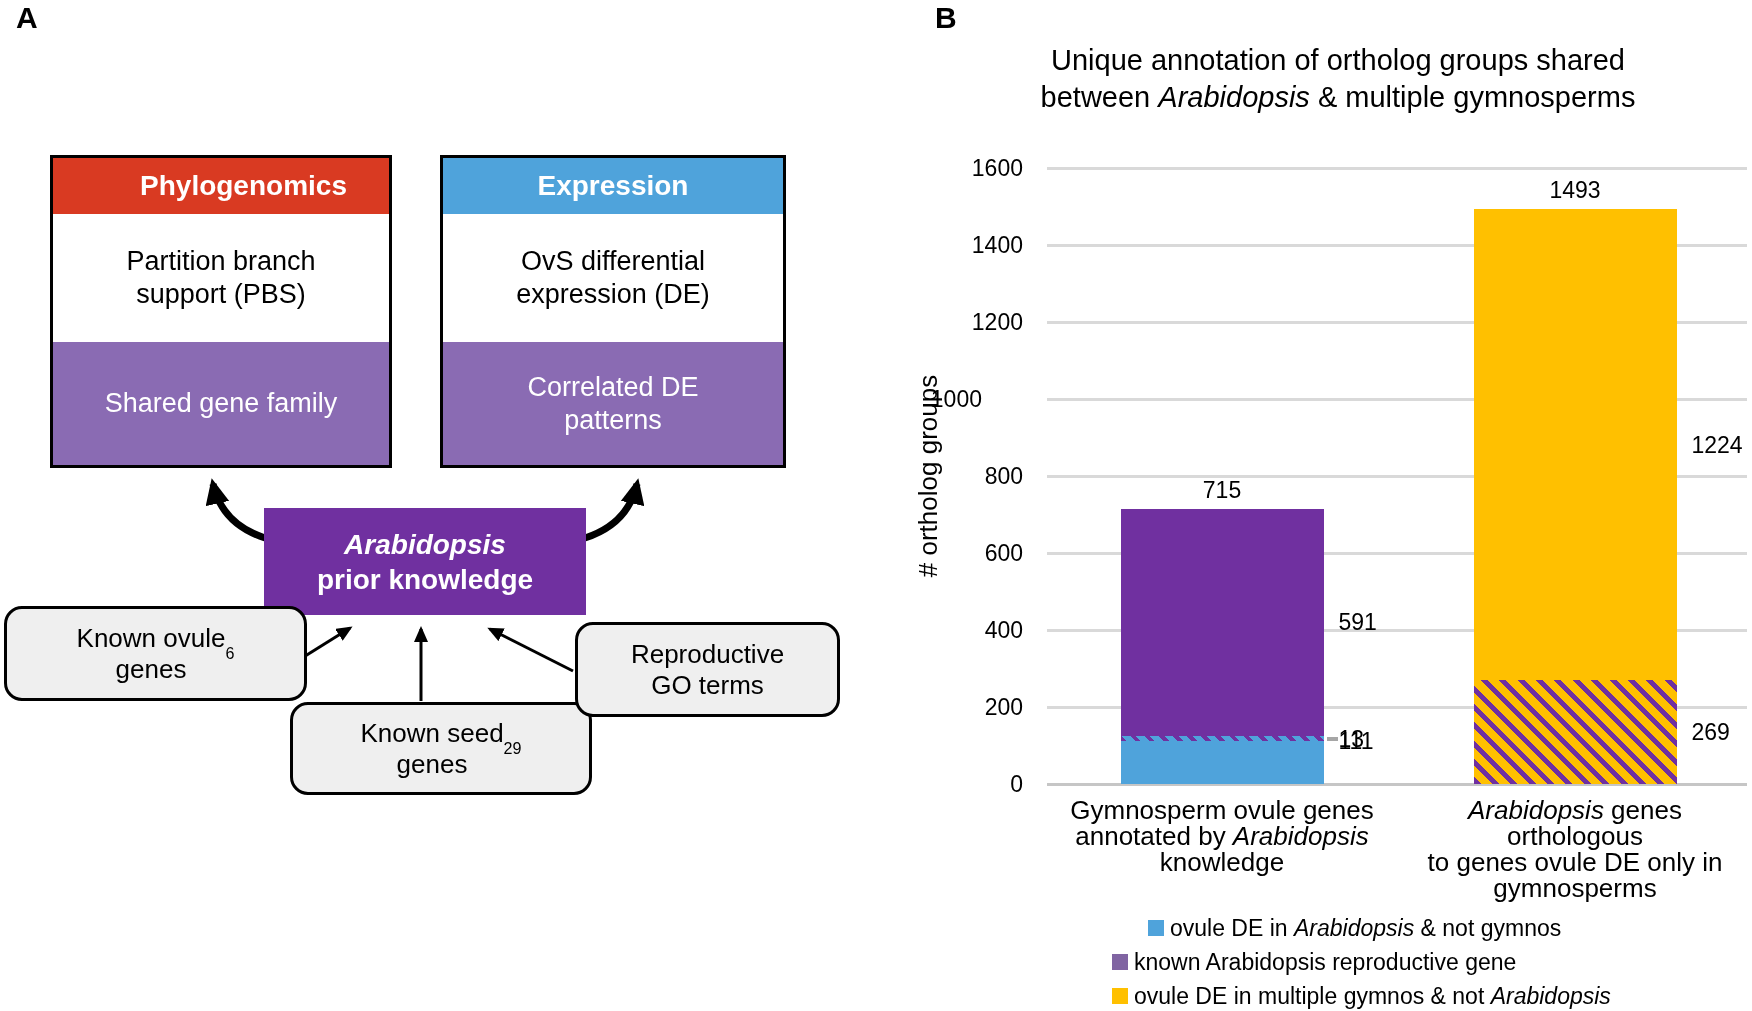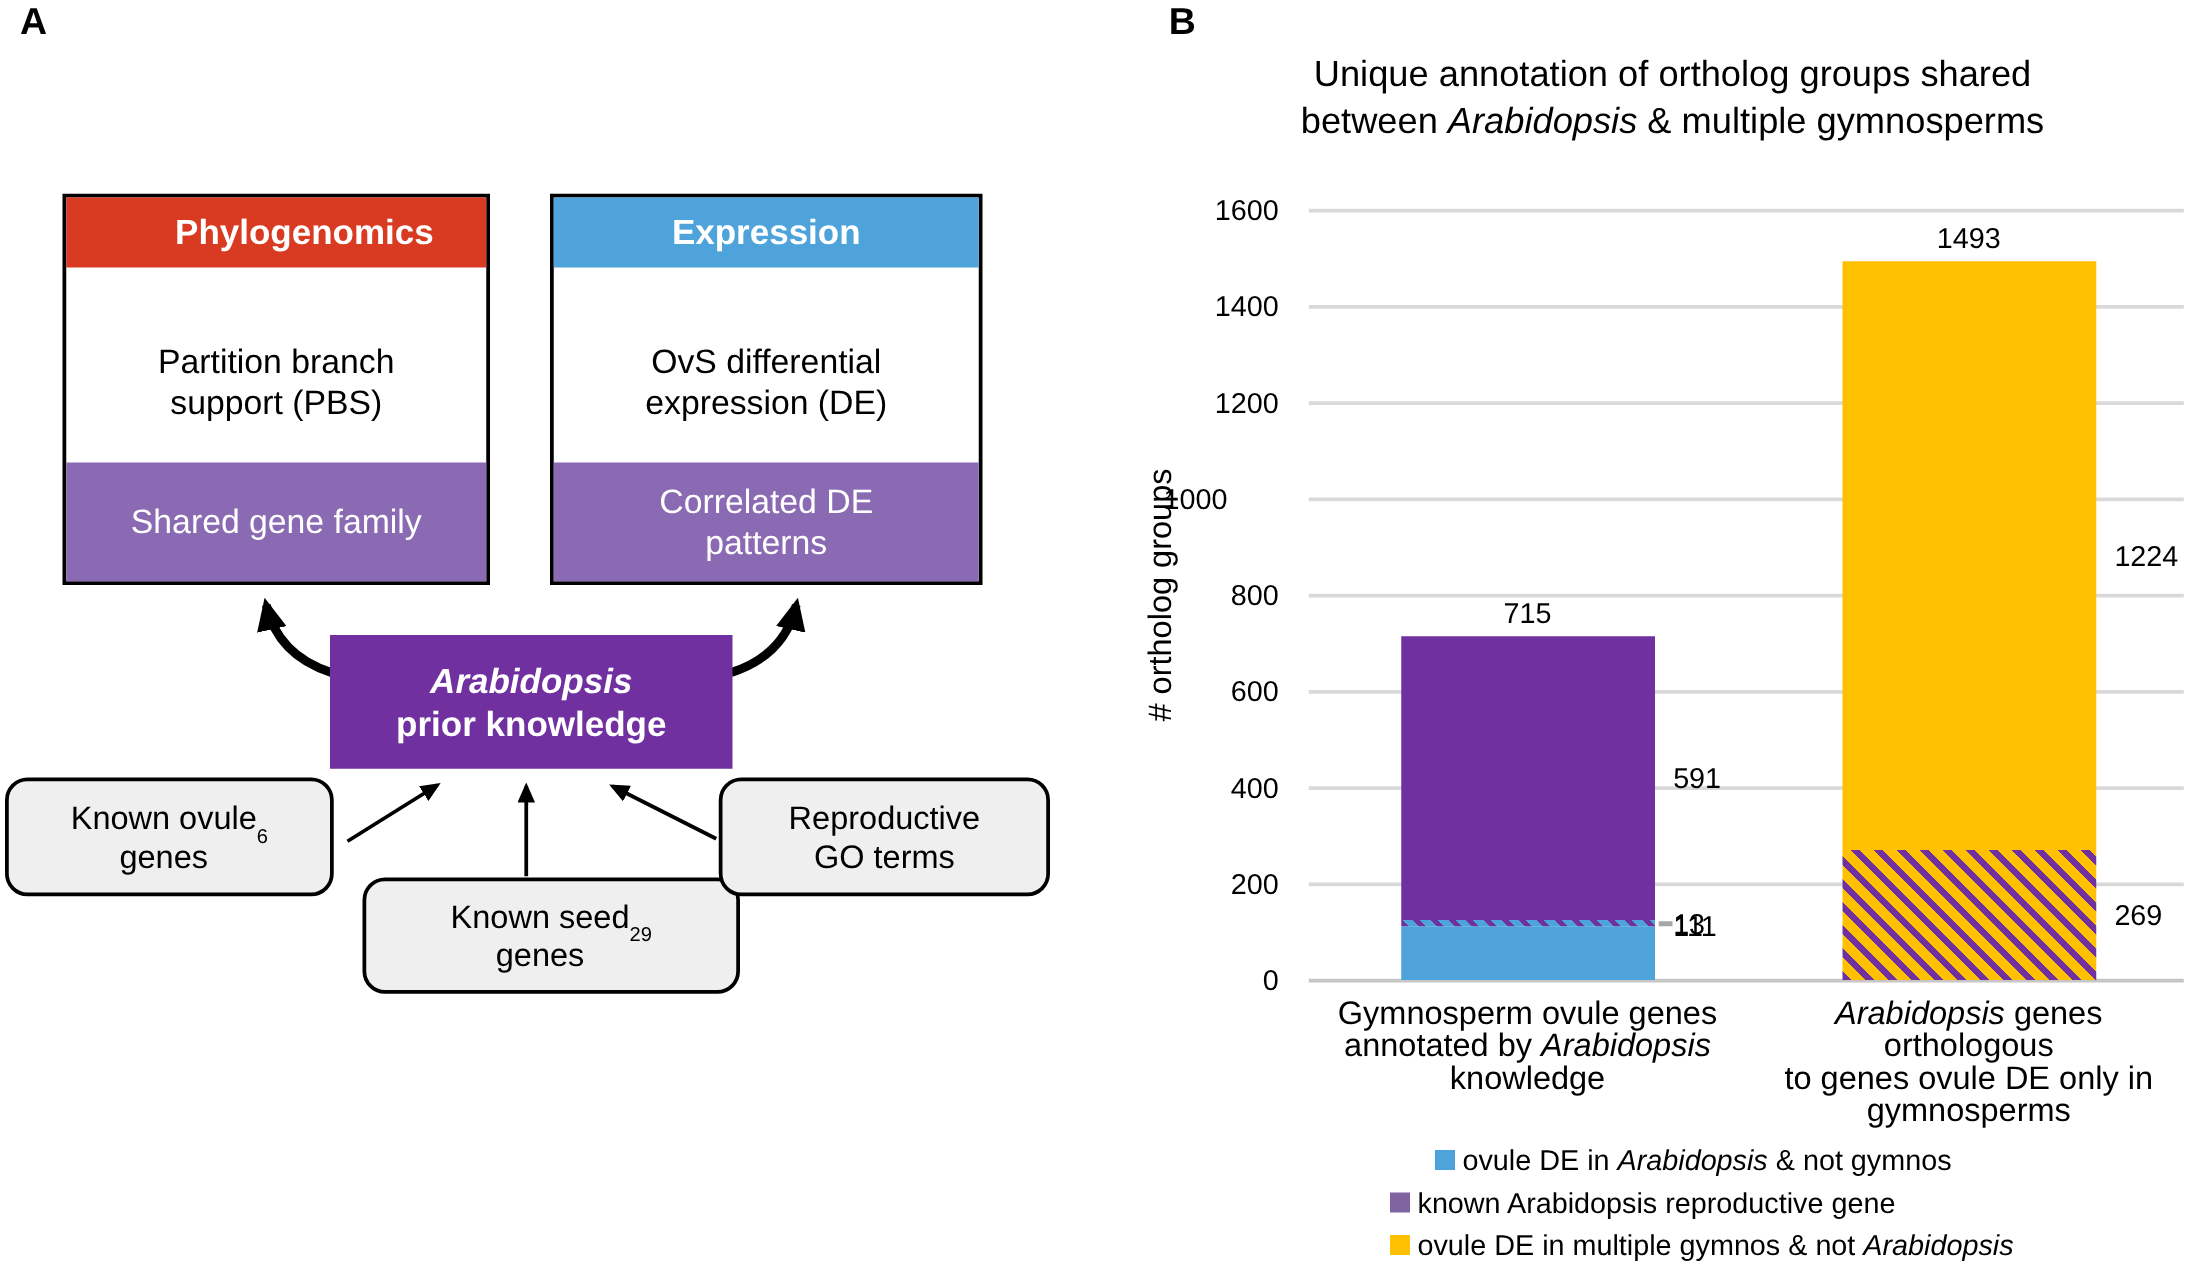--- a/index.html
+++ b/index.html
@@ -7,21 +7,21 @@
        font-family:"Liberation Sans", sans-serif;color:#000;}
   .plabel{position:absolute;font-size:30px;font-weight:bold;line-height:30px;}
 
   
   .arrows{position:absolute;left:0;top:0;pointer-events:none;}
   .flowbox{position:absolute;height:313px;border:3px solid #000;background:#fff;
            display:flex;flex-direction:column;box-sizing:border-box;}
   .fb-header{height:56px;display:flex;align-items:center;justify-content:center;
              color:#fff;font-size:28px;font-weight:bold;}
   .fb-body{height:128px;display:flex;align-items:center;justify-content:center;
-           text-align:center;font-size:27px;line-height:33px;margin-top:28px;}
+           text-align:center;font-size:27px;line-height:33px;}
   .fb-footer{flex:1;display:flex;align-items:center;justify-content:center;
              background:#8A6BB3;color:#fff;text-align:center;font-size:27px;line-height:33px;}
   .centerbox{position:absolute;left:264px;top:508px;width:322px;height:107px;background:#7030A0;
              color:#fff;display:flex;flex-direction:column;align-items:center;justify-content:center;
              font-size:28px;font-weight:bold;line-height:35px;}
   .cb1{font-style:italic;}
   .srcbox{position:absolute;background:#EFEFEF;border:3px solid #000;border-radius:18px;
           box-sizing:border-box;display:flex;align-items:center;justify-content:center;
           text-align:center;font-size:26px;line-height:31px;}
   .srcbox sup{font-size:0.62em;}
@@ -83,21 +83,21 @@
       <div class="fb-header" style="background: rgb(79, 163, 219);">Expression</div>
       <div class="fb-body">OvS differential<br>expression (DE)</div>
       <div class="fb-footer">Correlated DE<br>patterns</div>
     </div>
 
     <div class="centerbox">
       <div class="cb1">Arabidopsis</div>
       <div class="cb2">prior knowledge</div>
     </div>
 
-    <div class="srcbox" style="left:4px;top:622px;width:263px;height:95px">Known ovule<br>genes<sup>6</sup></div>
+    <div class="srcbox" style="left:4px;top:606px;width:303px;height:95px">Known ovule<br>genes<sup>6</sup></div>
     <div class="srcbox" style="left:290px;top:702px;width:302px;height:93px">Known seed<br>genes<sup>29</sup></div>
     <div class="srcbox" style="left:575px;top:622px;width:265px;height:95px">Reproductive<br>GO terms</div>
   </section>
 
   <section>
     <div class="plabel" style="left:935px;top:3px">B</div>
     <div class="chart-title">Unique annotation of ortholog groups shared<br>between <i>Arabidopsis</i> &amp; multiple gymnosperms</div>
     <div class="y-axis-title"># ortholog groups</div>
     <div id="chart">
         <div class="gridline zero" style="left: 1047px; top: 782.5px; width: 700px;"></div>

